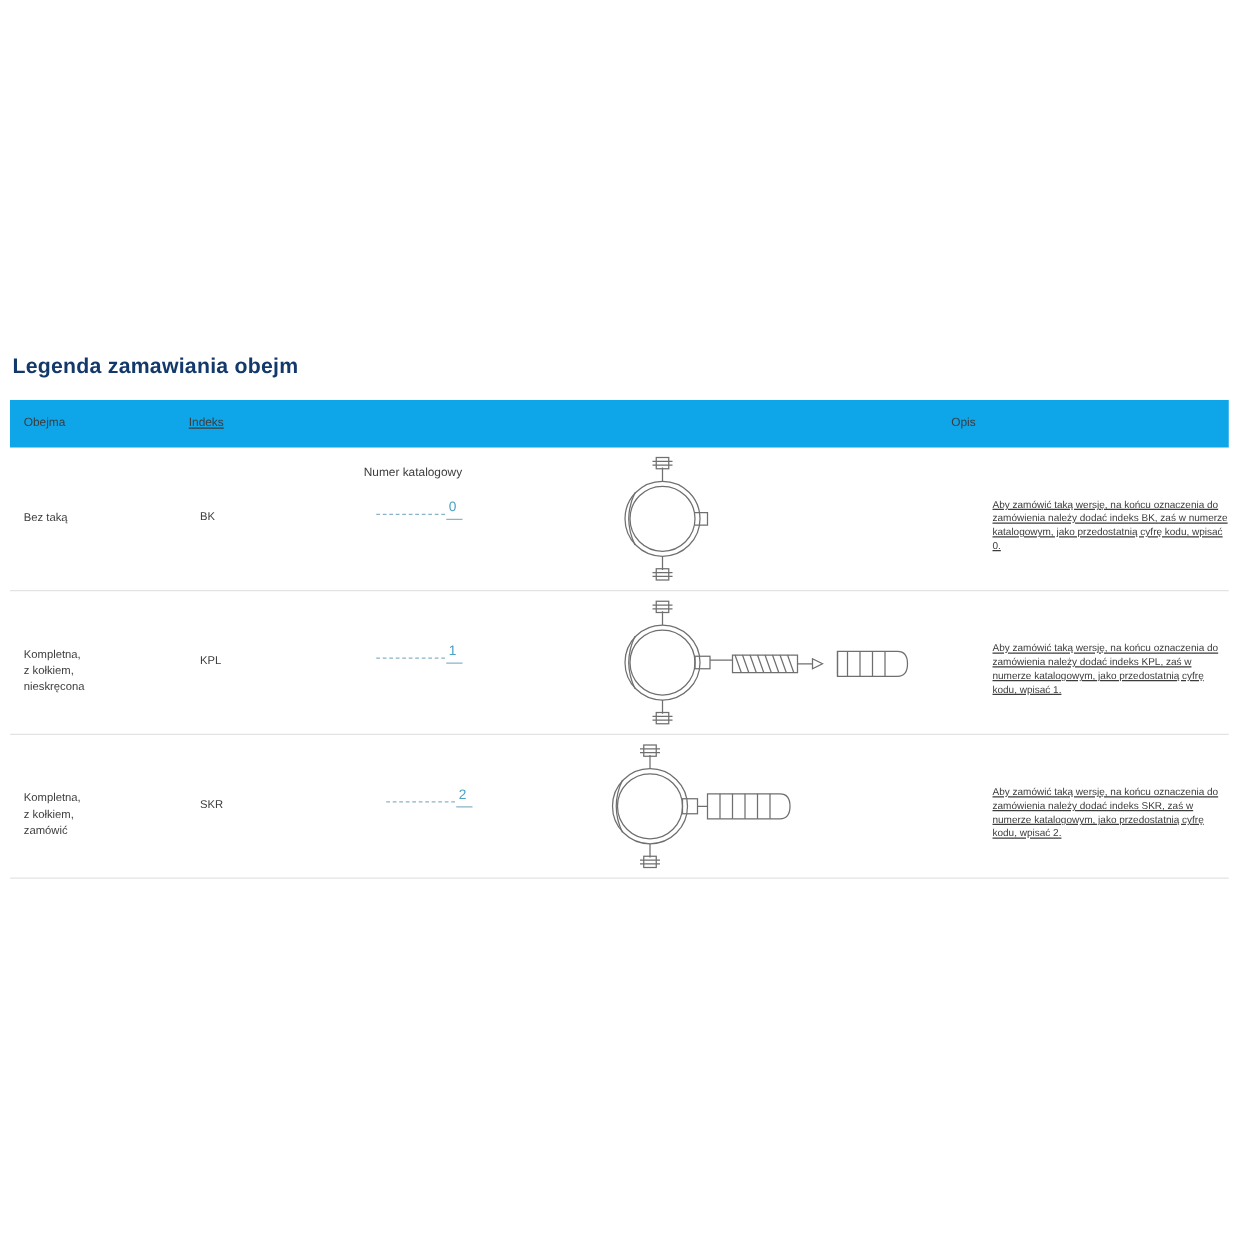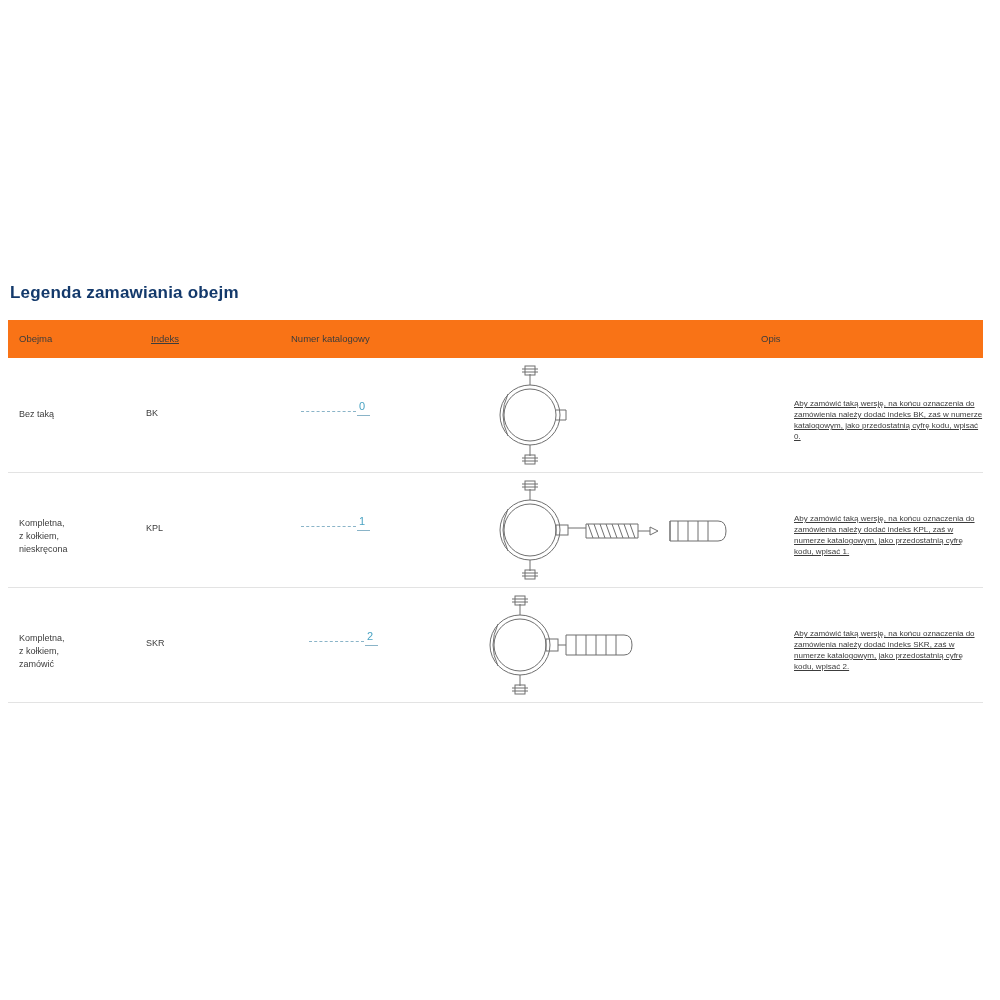--- a/index.html
+++ b/index.html
@@ -31,53 +31,53 @@
     color: #13396b;
     letter-spacing: 0.2px;
   }
   .table {
     position: absolute;
     left: 8px;
     top: 320px;
     width: 975px;
   }
   .thead {
-    background: #f97316;
+    background: #0ea5e9;
     height: 38px;
     position: relative;
   }
   .th {
     position: absolute;
     top: 13px;
     font-size: 9.5px;
     color: #3c3c3c;
   }
   .th.c1 { left: 11px; }
   .th.c2 { left: 143px; text-decoration: underline; }
-  .th.c3 { left: 283px; }
+  .th.c3 { left: 283px; margin-top: 40px; }
   .th.c4 { left: 753px; }
 
   .row {
     position: relative;
     height: 114px;
     border-bottom: 1px solid #e3e3e3;
   }
   .row.first { border-top: none; }
 
   .cell-name {
     position: absolute;
     left: 11px;
     font-size: 9px;
     color: #3c3c3c;
     line-height: 13px;
     width: 120px;
   }
   .cell-index {
     position: absolute;
-    left: 138px;
+    left: 152px;
     font-size: 9px;
     color: #3c3c3c;
   }
   .cell-code {
     position: absolute;
     left: 283px;
     width: 160px;
     height: 20px;
   }
   .dashes {

